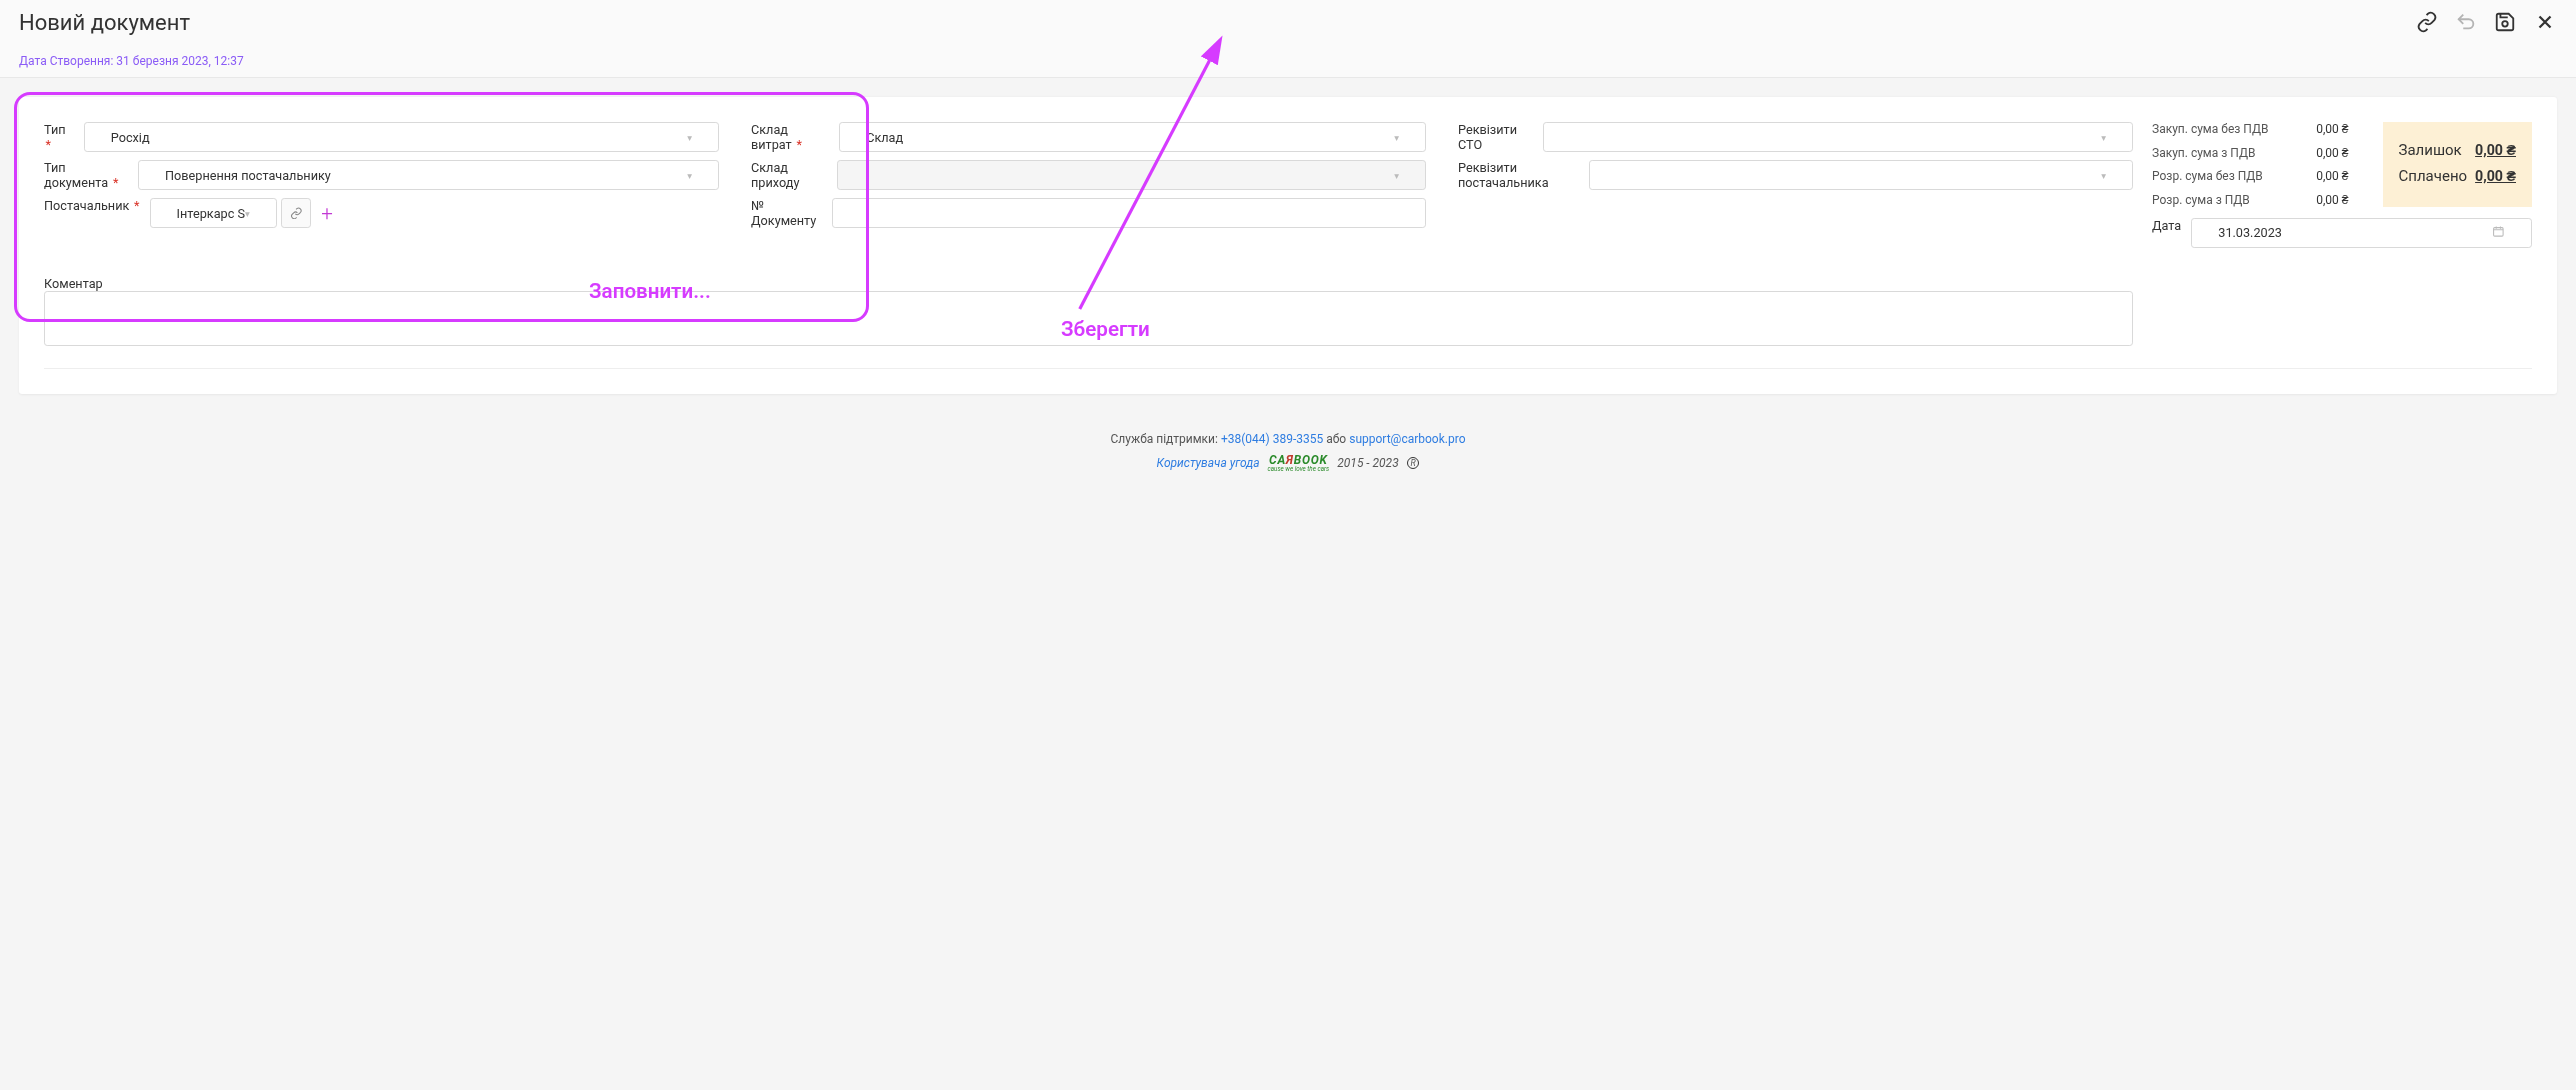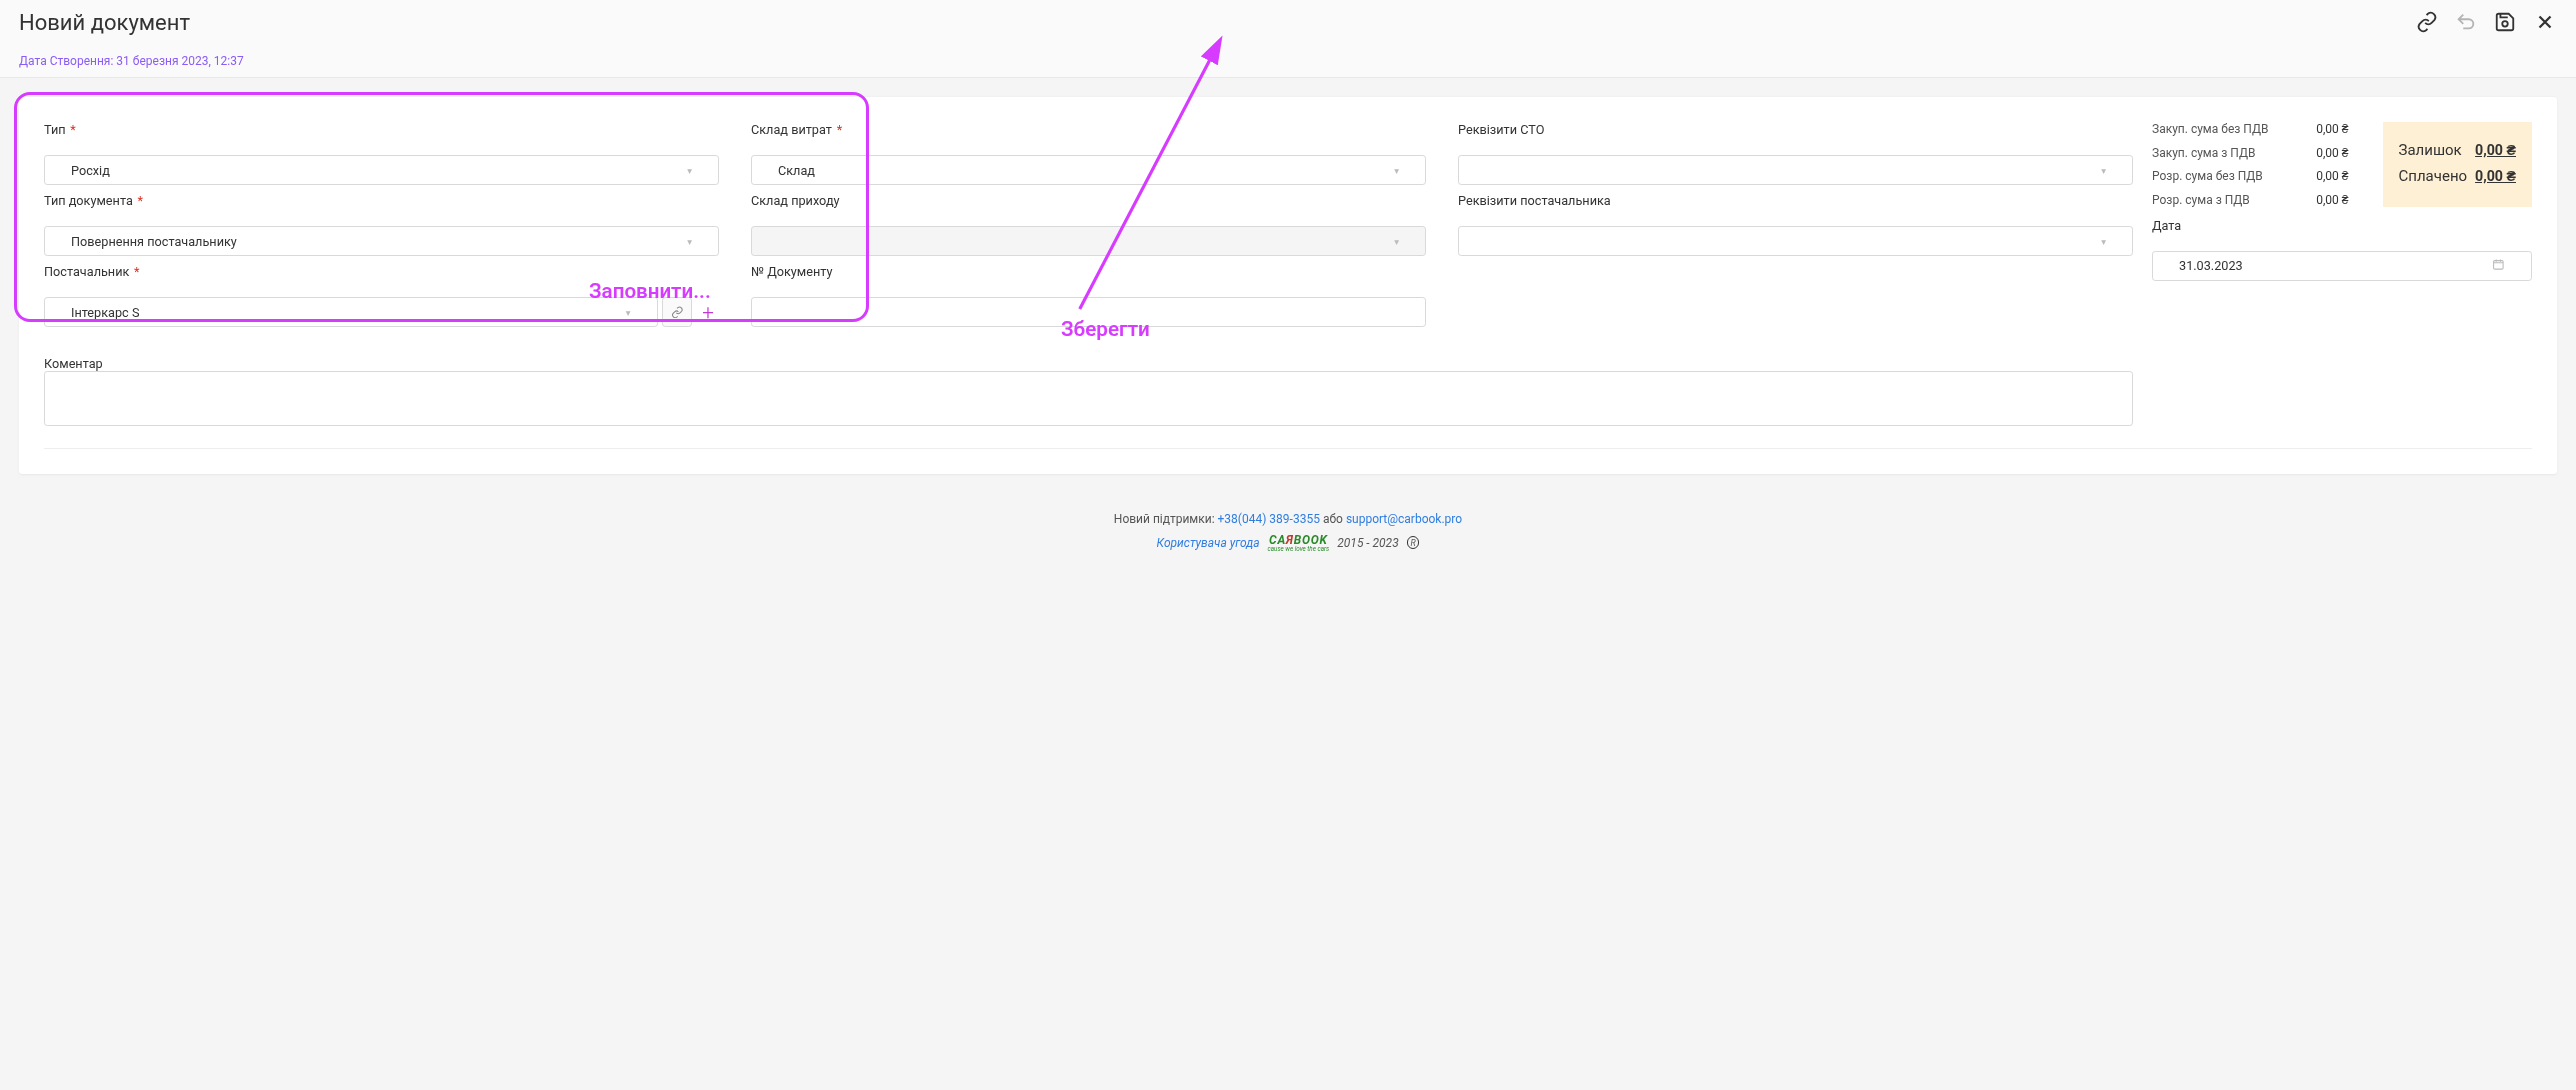--- a/index.html
+++ b/index.html
@@ -28,21 +28,21 @@
     padding: 25px;
     border-radius: 3.2px;
     box-shadow: 0 0.8px 2.4px rgba(0,0,0,0.06);
     position: relative;
   }
   
   .form-top { display: flex; gap: 19px; }
   .form-cols { display: flex; gap: 32px; flex: 1; }
   .form-col { flex: 1; display: flex; flex-direction: column; gap: 8px; }
   
-  .form-group { display: flex; flex-direction: column; gap: 18px; }
+  .form-group { display: flex; gap: 10px; }
   .form-label { font-size: 12.7px; color: #333; }
   .form-label .req { color: #d93025; margin-left: 1.6px; }
   
   .select, .input, .textarea, .date-input {
     width: 100%;
     height: 30px;
     border: 0.8px solid #d9d9d9;
     border-radius: 3.2px;
     padding: 0 26px;
     font-size: 12.7px;
@@ -303,21 +303,21 @@
       <textarea class="textarea" style=""></textarea>
     </div>
     <div style="width:380px"></div>
   </div>
 
   <hr class="divider">
 </div>
 
 <div class="footer">
   <div>
-    <span>Новий підтримки:</span>
+    <span>Служба підтримки:</span>
     <a href="#">+38(044) 389-3355</a>
     <span>або</span>
     <a href="#">support@carbook.pro</a>
   </div>
   <div class="line2">
     <a href="#">Користувача угода</a>
     <span class="logo">
       <span class="t"><span class="g">CA</span><span class="r">Я</span><span class="g">BOOK</span></span>
       <span class="sub">cause we love the cars</span>
     </span>

